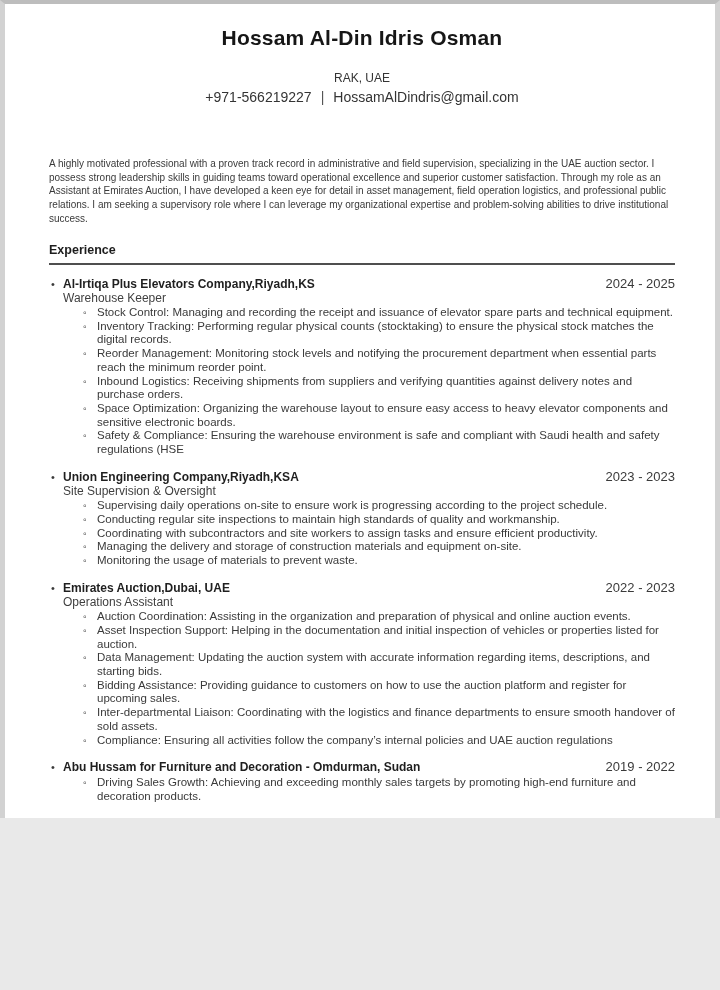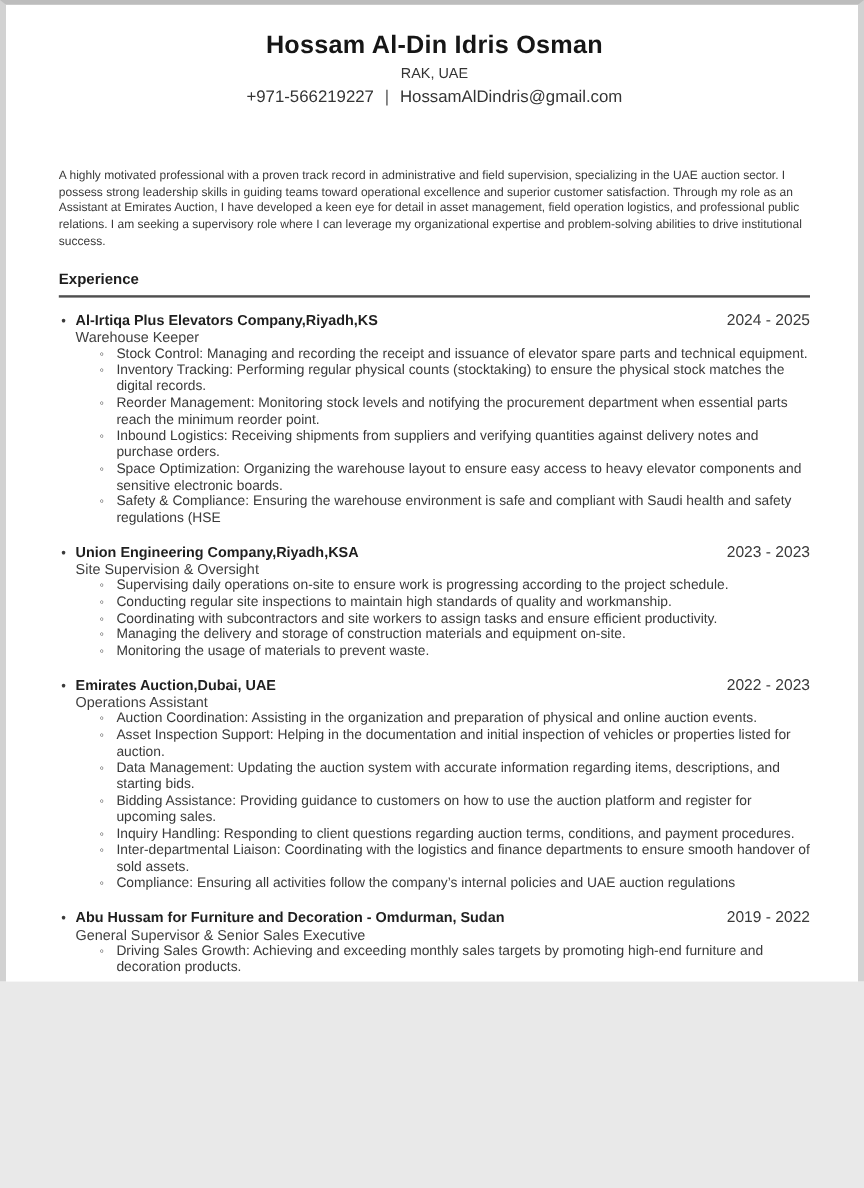--- a/index.html
+++ b/index.html
@@ -23,21 +23,21 @@
   
   .cv-header { text-align: center; }
   .cv-name {
     font-size: 21px;
     line-height: 27px;
     font-weight: bold;
     color: #161616;
     letter-spacing: 0.2px;
   }
   .cv-location {
-    margin-top: 3px;
+    margin-top: 20px;
     font-size: 12px;
     line-height: 15px;
     color: #343434;
   }
   .cv-contact {
     margin-top: 3px;
     font-size: 14px;
     line-height: 16px;
     color: #343434;
   }
@@ -180,35 +180,33 @@
         <span class="company">Emirates Auction,Dubai, UAE</span>
       </div>
       <span class="dates">2022 - 2023</span>
     </div>
     <div class="role">Operations Assistant</div>
     <ul class="bullets">
             <li>Auction Coordination: Assisting in the organization and preparation of physical and online auction events.</li>
             <li>Asset Inspection Support: Helping in the documentation and initial inspection of vehicles or properties listed for auction.</li>
             <li>Data Management: Updating the auction system with accurate information regarding items, descriptions, and starting bids.</li>
             <li>Bidding Assistance: Providing guidance to customers on how to use the auction platform and register for upcoming sales.</li>
-            <li>Inquiry Handling: Responding to client questions regarding auction terms, conditions, and payment procedures.</li>
             <li>Inter-departmental Liaison: Coordinating with the logistics and finance departments to ensure smooth handover of sold assets.</li>
             <li>Compliance: Ensuring all activities follow the company’s internal policies and UAE auction regulations</li>
           </ul>
   </div>
 
   <div class="job">
     <div class="job-head">
       <div class="job-head-left">
         <span class="l1-bullet">•</span>
         <span class="company">Abu Hussam for Furniture and Decoration - Omdurman, Sudan</span>
       </div>
       <span class="dates">2019 - 2022</span>
     </div>
-    <div class="role">General Supervisor &amp; Senior Sales Executive</div>
     <ul class="bullets">
             <li>Driving Sales Growth: Achieving and exceeding monthly sales targets by promoting high-end furniture and decoration products.</li>
           </ul>
   </div>
 </div>
   </div>
 
 </div>
 
 </body></html>

